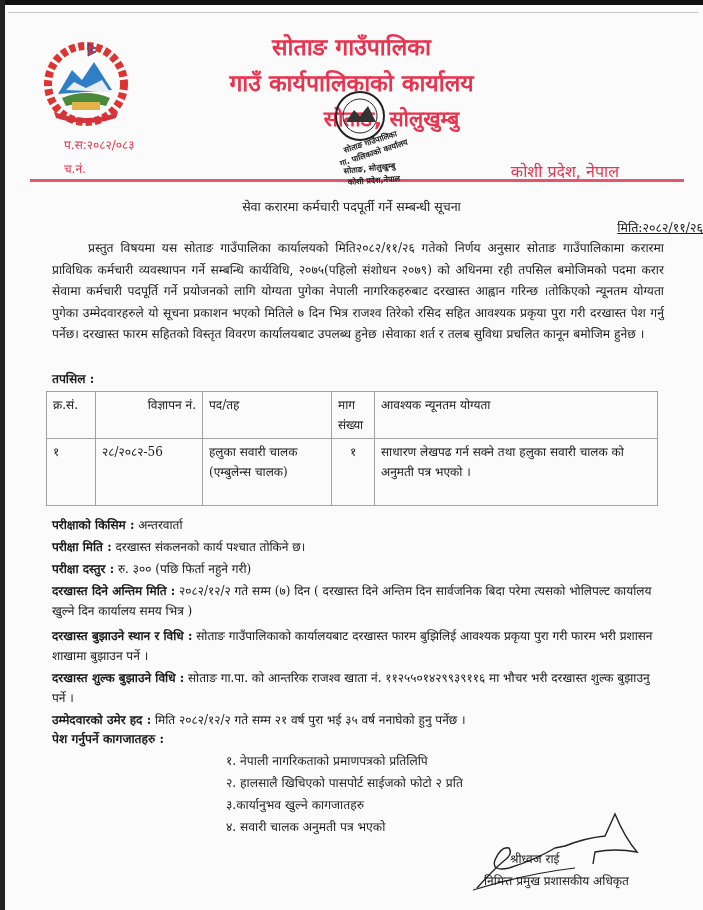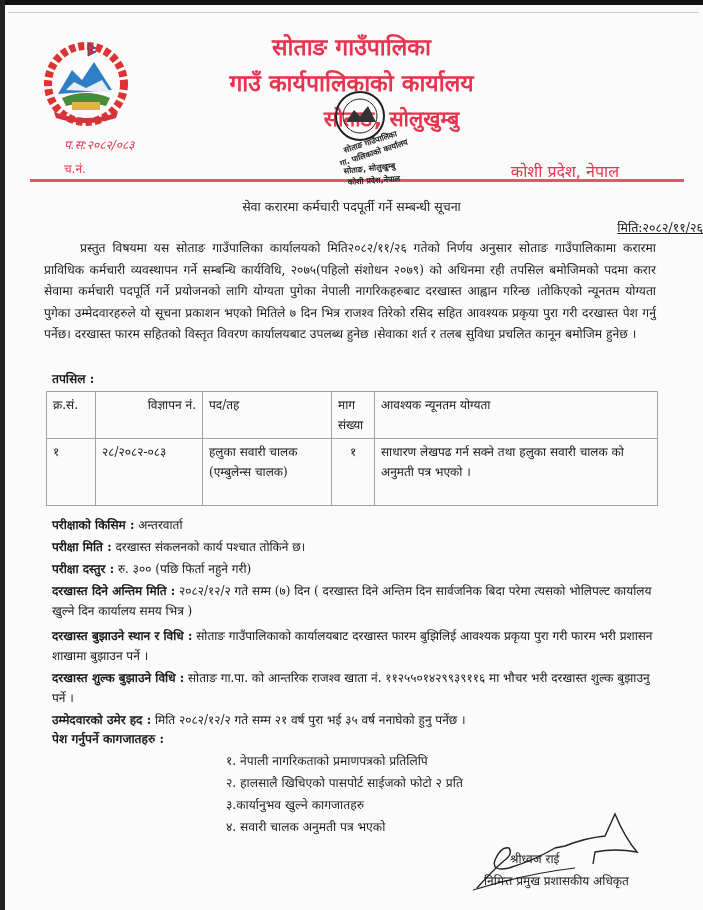--- a/index.html
+++ b/index.html
@@ -16,33 +16,33 @@
   .emblem { position: absolute; left: 42px; top: 40px; width: 88px; height: 88px; }
 
   .hdr { position: absolute; left: 0; width: 703px; text-align: center; color: #e8344f;
          font-family: "DejaVu Sans", "Liberation Sans", sans-serif; font-weight: bold; }
   .hdr1 { top: 30px; font-size: 23px; }
   .hdr2 { top: 66px; font-size: 23px; }
   .hdr3 { top: 104px; font-size: 21px; left: 40px; }
 
   .ref { position: absolute; left: 64px; color: #e8344f; font-size: 12px;
          font-family: "DejaVu Sans", "Liberation Sans", sans-serif; }
-  .ref1 { top: 136px; font-style: italic; }
+  .ref1 { top: 136px; }
   .ref2 { top: 160px; }
   .province { position: absolute; right: 84px; top: 160px; color: #e8344f; font-size: 16px;
               font-family: "DejaVu Sans", "Liberation Sans", sans-serif; }
   .red-rule { position: absolute; left: 30px; top: 179px; width: 654px; height: 3px; background: #e8546b; }
 
   .stamp { position: absolute; left: 310px; top: 88px; width: 100px; height: 100px; }
 
   .title { position: absolute; left: 0; width: 703px; text-align: center; font-size: 12.5px; }
   .t1 { top: 198px; }
   .t2 { top: 219px; text-decoration: underline; text-align: right; }
 
-  .para { position: absolute; left: 44px; width: 612px; top: 238px; font-size: 12.2px; line-height: 21.5px;
+  .para { position: absolute; left: 52px; width: 612px; top: 238px; font-size: 12.2px; line-height: 21.5px;
           text-align: justify; text-indent: 36px; }
   .tapasil { position: absolute; left: 52px; top: 370px; font-size: 12.2px; font-weight: bold; }
 
   table.vac { position: absolute; left: 46px; top: 391px; width: 612px; border-collapse: collapse; font-size: 12px; }
   table.vac th, table.vac td { border: 1px solid #a3a3a3; vertical-align: top; padding: 3px 6px; font-weight: normal; text-align: left; line-height: 20px; }
   table.vac th { height: 36px; }
   table.vac td { height: 60px; }
 
   .info { position: absolute; left: 52px; font-size: 12px; line-height: 20px; width: 612px; }
   .info b { font-weight: bold; }
@@ -104,21 +104,21 @@
       <th style="width:36px">क्र.सं.</th>
       <th style="width:94px;text-align:right">विज्ञापन नं.</th>
       <th style="width:116px">पद/तह</th>
       <th style="width:30px">माग संख्या</th>
       <th>आवश्यक न्यूनतम योग्यता</th>
     </tr>
   </thead>
   <tbody>
     <tr>
       <td>१</td>
-      <td>२८/२०८२-०८३</td>
+      <td>२८/२०८२-56</td>
       <td>हलुका सवारी चालक (एम्बुलेन्स चालक)</td>
       <td style="text-align:center">१</td>
       <td>साधारण लेखपढ गर्न सक्ने तथा हलुका सवारी चालक को अनुमती पत्र भएको ।</td>
     </tr>
   </tbody>
 </table>
 
 <div class="info" style="top:515px">
   <b>परीक्षाको किसिम :</b><span> अन्तरवार्ता</span>
 </div>

